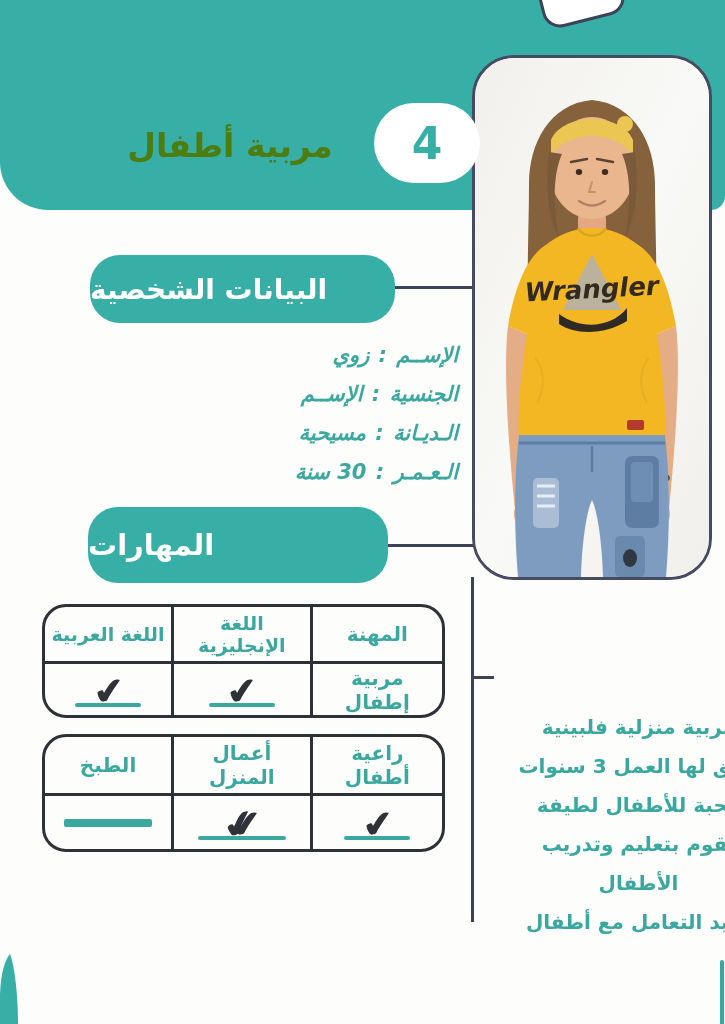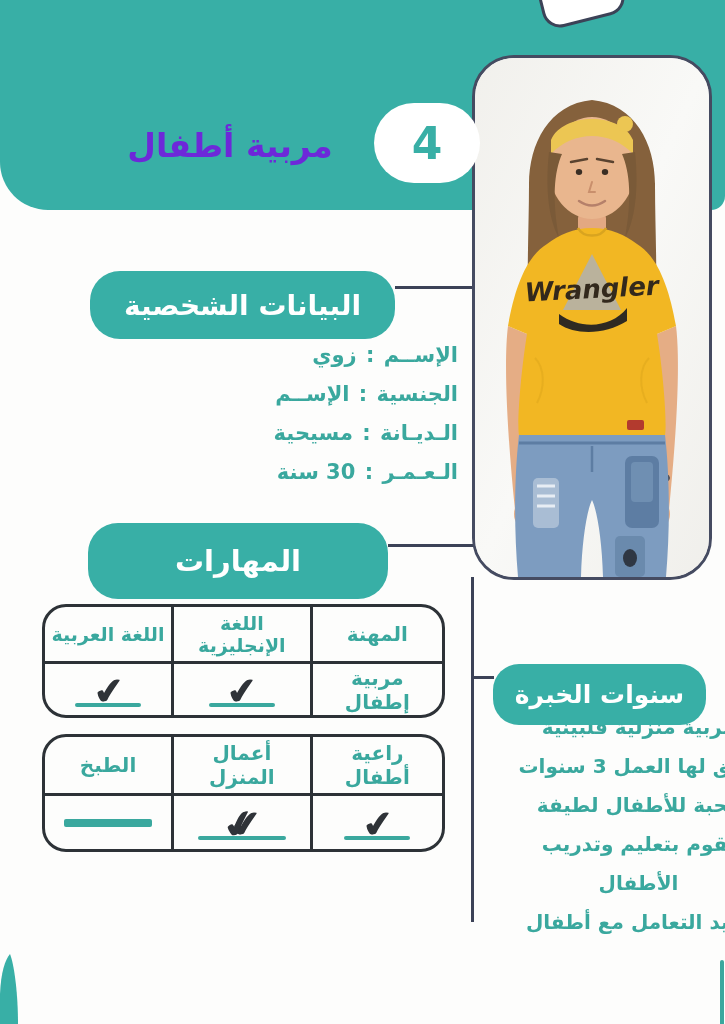--- a/index.html
+++ b/index.html
@@ -16,21 +16,21 @@
   
   .teal-band{
     position:absolute;left:0;top:0;width:725px;height:210px;
     background:#38AFA6;
     border-bottom-left-radius:48px;
     border-bottom-right-radius:14px;
     z-index:1;
   }
   .page-title{
     position:absolute;left:60px;top:126px;width:340px;
-    text-align:center;color:#6d28d9;font-size:33px;letter-spacing:.5px;
+    text-align:center;color:#4d7c0f;font-size:33px;letter-spacing:.5px;
     z-index:2;
   }
   .top-notch{
     position:absolute;left:538px;top:-40px;width:78px;height:56px;
     background:#ffffff;border:3px solid #3C4257;border-radius:18px;
     transform:rotate(-14deg);z-index:2;
   }
   .number-badge{
     position:absolute;left:374px;top:103px;width:106px;height:80px;
     background:#ffffff;border-radius:40px;
@@ -43,31 +43,30 @@
     background:#f6f5f2;border:3px solid #454B61;border-radius:42px;
     overflow:hidden;box-sizing:border-box;z-index:3;
   }
   .photo-card svg{display:block;width:100%;height:100%;}
   
   .h-line{position:absolute;height:3px;background:#3C4257;z-index:2;}
   .v-line{position:absolute;width:3px;background:#3C4257;z-index:2;}
   
   .pill{
     position:absolute;background:#38AFA6;color:#fff;
-    display:flex;align-items:center;justify-content:center;
+    display:flex;align-items:center;justify-content:flex-end;
     z-index:3;
-    margin-top:16px;
   }
   .pill-personal{left:90px;top:255px;width:305px;height:68px;border-radius:30px;font-size:28px;}
   .pill-skills{left:88px;top:507px;width:300px;height:76px;border-radius:30px;font-size:29px;}
   .pill-exp{left:493px;top:648px;width:213px;height:61px;border-radius:26px;font-size:25px;}
   
   .personal-list{
     position:absolute;left:180px;top:336px;width:278px;
-    text-align:right;color:#3AA89E;font-size:21px;line-height:39px;
+    text-align:right;color:#3AA89E;font-size:21px;line-height:39px;font-style:italic;
   }
   .pd-sep{padding:0 2px;}
   
   .skill-table{
     position:absolute;left:42px;width:403px;
     border:3px solid #2D3237;border-radius:24px;
     box-sizing:border-box;
     display:grid;grid-template-columns:1.05fr 1.1fr 1fr;
     overflow:hidden;background:#fdfdfc;z-index:3;
   }
@@ -227,23 +226,20 @@
         <span class="check-glyph">✔</span>
         <span class="check-glyph check-overlap">✔</span>
       </div>
       <div class="check-underline wide"></div>
     </div>
     <div class="cell">
       <div class="dash-bar"></div>
     </div>
   </div>
 
-  <div class="pill pill-exp">
-    <span>سنوات الخبرة</span>
-  </div>
   <div class="exp-paragraph">
     <div>مربية منزلية فلبينية</div>
     <div>سبق لها العمل 3 سنوات</div>
     <div>محبة للأطفال لطيفة</div>
     <div>تقوم بتعليم وتدريب الأطفال</div>
     <div>تجيد التعامل مع أطفال</div>
 
   </div>
 
   <svg class="corner-shape" viewBox="0 0 22 70" aria-hidden="true">

